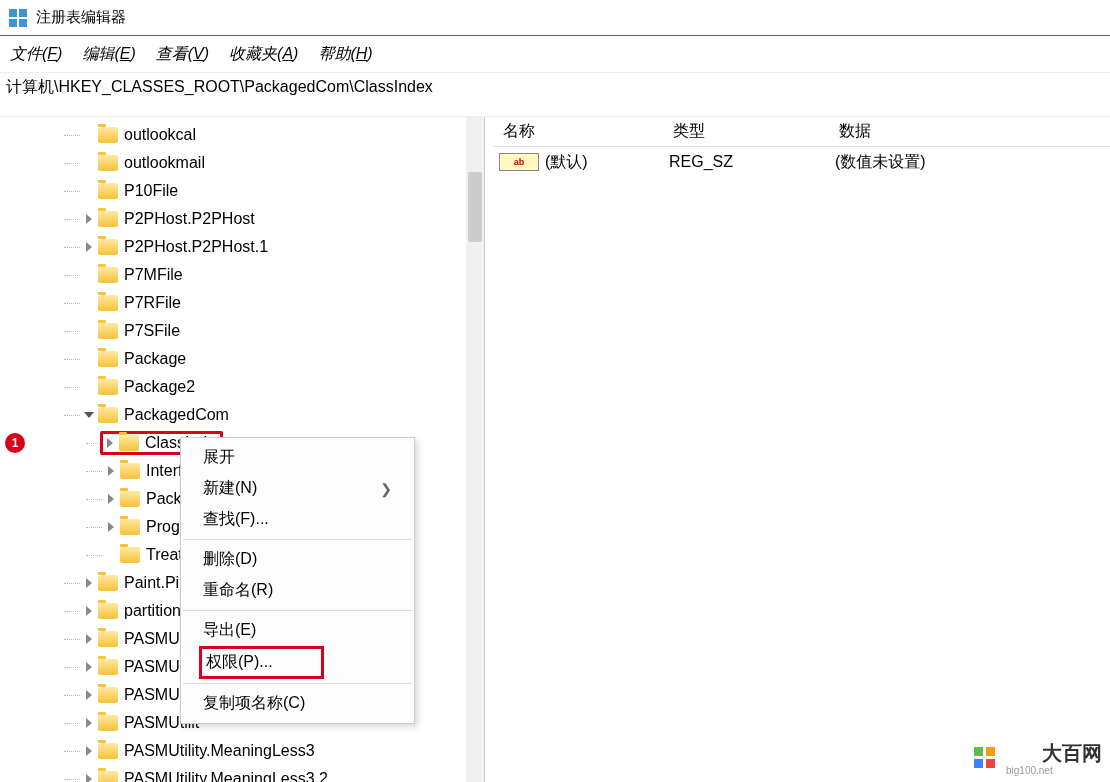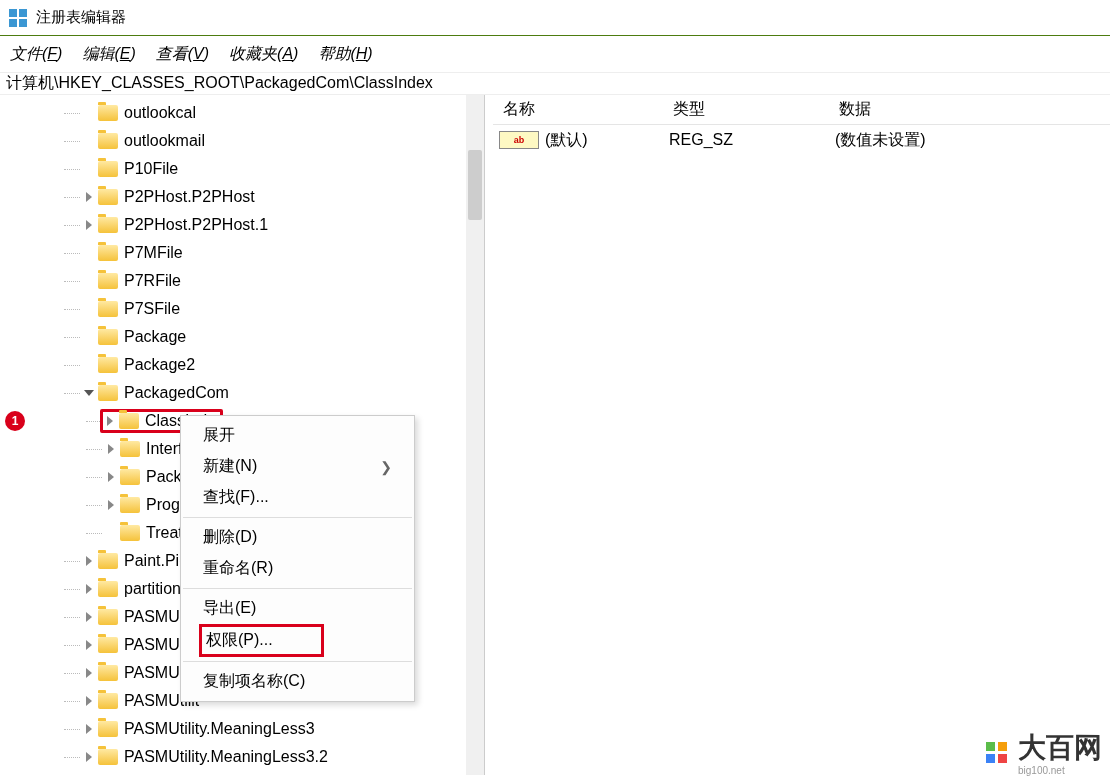--- a/index.html
+++ b/index.html
@@ -6,21 +6,21 @@
     body { width: 1110px; height: 782px; background: #fff; overflow: hidden; position: relative; font-size: 15px; color: #000; }
     
     .titlebar { display: flex; align-items: center; height: 36px; padding: 0 8px; border-bottom: 1px solid #4d7c0f; }
     .titlebar-icon { width: 20px; height: 20px; margin-right: 8px; }
     .titlebar-text { font-size: 15px; }
     
     .menubar { display: flex; height: 36px; align-items: center; padding: 0 6px; gap: 12px; font-size: 16px; }
     .menu-item { padding: 2px 4px; cursor: default; font-style: italic; }
     .menu-item .accel { text-decoration: underline; }
     
-    .addressbar { padding: 4px 6px; border-top: 1px solid #eee; border-bottom: 1px solid #eee; font-size: 16px; height: 23px; display:flex; align-items:center;}
+    .addressbar { padding: 4px 6px; border-top: 1px solid #eee; border-bottom: 1px solid #eee; font-size: 16px; height: 45px; display:flex; }
     
     .content { display: flex; height: calc(100% - 102px); position: relative; gap: 8px; }
     
     .tree-pane { width: 485px; overflow: hidden; position: relative; border-right: 1px solid #ccc; }
     .tree-inner { padding-top: 4px; }
     .tree-scrollbar { position: absolute; right: 0; top: 0; bottom: 0; width: 18px; background: #f0f0f0; }
     .tree-scrollbar-thumb { position: absolute; left: 2px; right: 2px; top: 55px; height: 70px; background: #cdcdcd; border-radius: 2px; }
     
     .tree-row { display: flex; align-items: center; height: 28px; white-space: nowrap; font-size: 16px; }
     .tree-expander { width: 14px; height: 14px; display: inline-flex; align-items: center; justify-content: center; margin-right: 2px; }
@@ -52,21 +52,21 @@
     .string-icon { width:40px; height:18px; border:1px solid #888; background:#fef9c3; display:inline-flex; align-items:center; justify-content:center; font-size:9px; color:#c00; font-weight:bold; flex-shrink:0;}
     
     .context-menu { position: absolute; left: 180px; top: 320px; width: 235px; background: #fdfdfd; border: 1px solid #ccc; box-shadow: 3px 3px 6px rgba(0,0,0,0.15); z-index: 30; padding: 4px 0; font-size:16px;}
     .cm-item { padding: 4px 22px; display:flex; align-items:center; justify-content:space-between; height:31px;}
     .cm-item.hl { border: 3px solid #d9001b; margin-left: 18px; margin-right: 90px; padding-left: 4px; padding-right:4px; height:33px;}
     .cm-sep { height: 1px; background: #ddd; margin: 4px 2px; }
     .cm-sub { font-size: 14px; color:#666; }
     
     .watermark { position: absolute; right: 8px; bottom: 6px; display:flex; align-items:center; gap:8px; }
     .wm-logo { width: 26px; height: 26px; }
-    .wm-text-big { font-size: 28px; font-weight: bold; color:#333; }
+    .wm-text-big { font-size: 20px; font-weight: bold; color:#333;margin-left:36px; }
     .wm-text-small { font-size: 10px; color:#999; display:block; margin-top:-2px;}
     .dot-h { display:inline-block; width: 16px; height:1px; border-top:1px dotted #bbb; vertical-align: middle; margin-right:2px;}
     
     .tree-row .pad { flex-shrink:0; }
   </style>
 </head>
 <body>
 
 <div class="titlebar">
   <span class="titlebar-icon">

